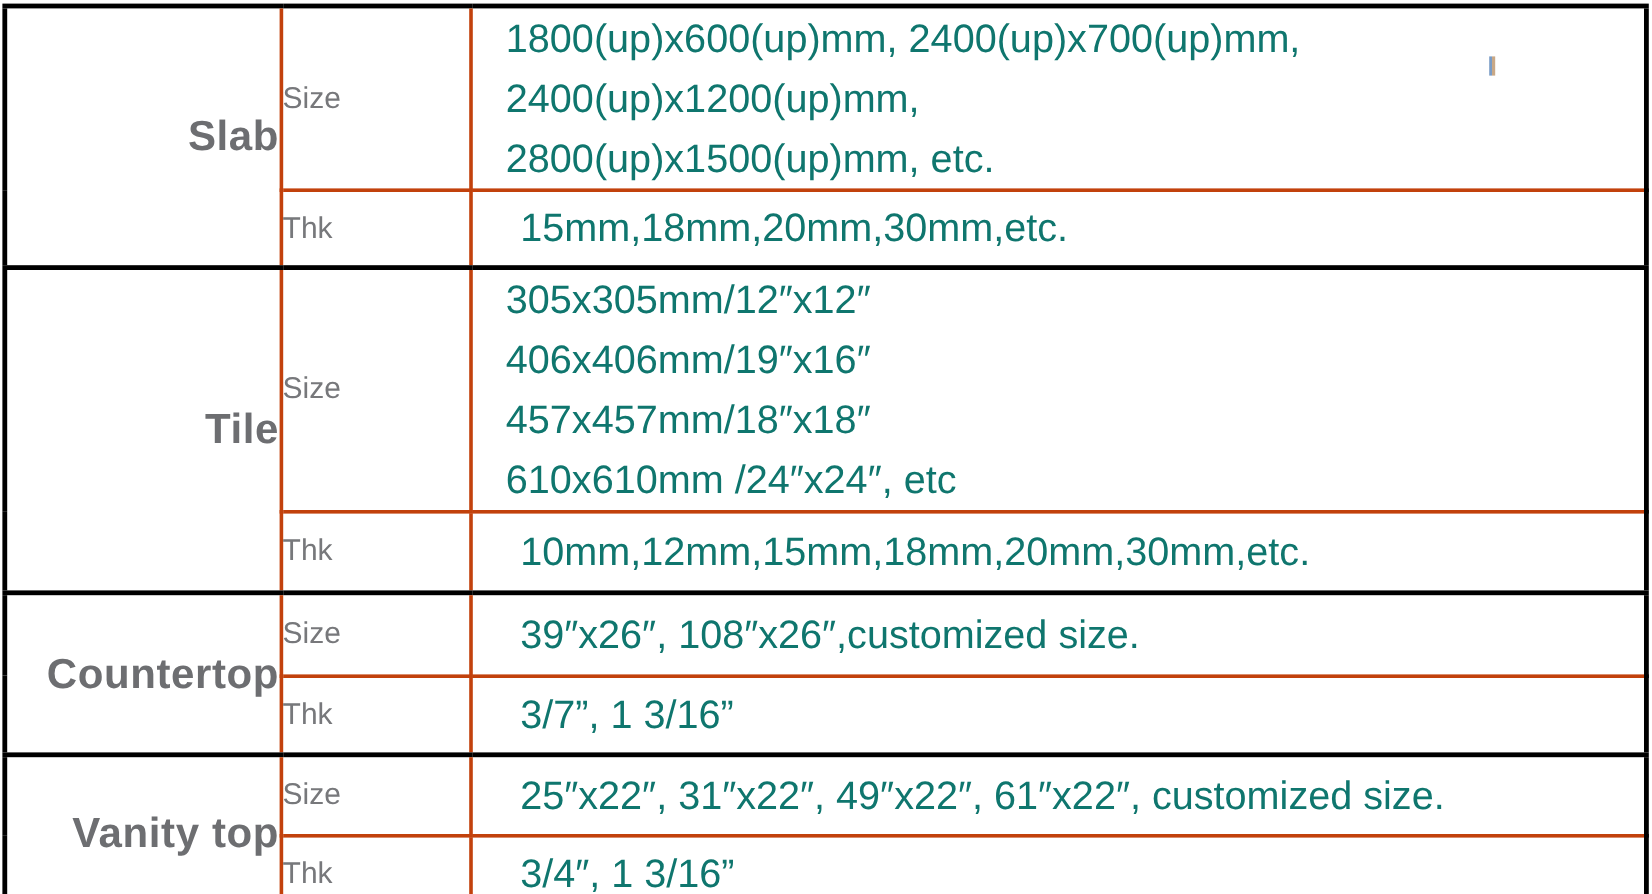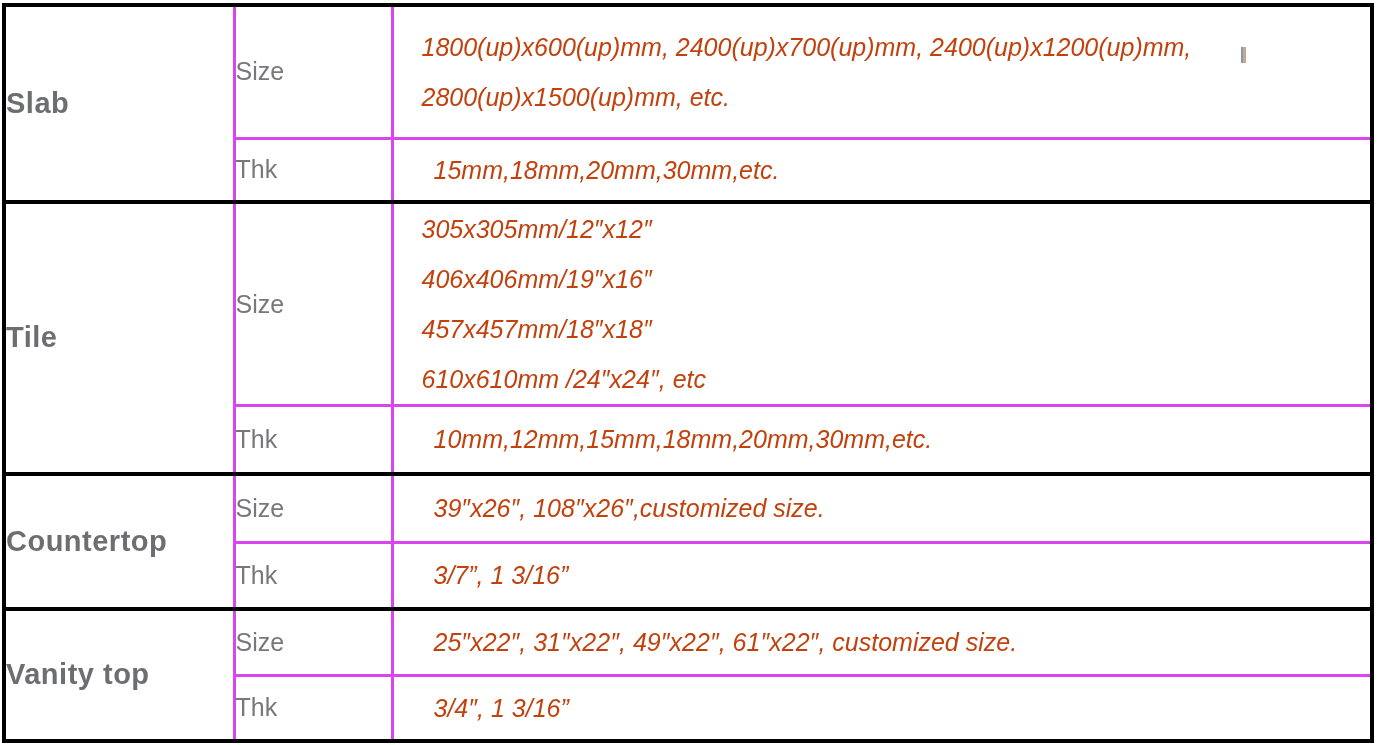--- a/index.html
+++ b/index.html
@@ -13,48 +13,47 @@
     position: absolute;
     left: 2px; top: 3px;
     width: 1372px;
   }
   table.spec-table {
     border-collapse: collapse;
     table-layout: fixed;
     width: 1372px;
   }
   table.spec-table td {
-    border: 3px solid #d946ef;
+    border: 3px solid #c2410c;
     vertical-align: middle;
     background: #ffffff;
   }
   tr.section-start td { border-top: 4px solid #000000; }
   table.spec-table { border: 4px solid #000000; }
 
   col.c-category { width: 230px; }
   col.c-label    { width: 158px; }
   col.c-value    { width: auto;  }
 
   td.category-cell {
-    text-align: left;
+    text-align: right;
     font-weight: bold;
-    font-size: 29px;
+    font-size: 35px;
     color: #6d6e71;
     letter-spacing: 0.5px;
   }
   td.label-cell {
     font-size: 25px;
     color: #77787b;
   }
   td.value-cell {
-    font-size: 25px;
-    color: #c2410c;
+    font-size: 33px;
+    color: #0f766e;
     padding-left: 28px;
     padding-right: 14px;
-    font-style: italic;
   }
   td.value-cell .line { line-height: 50px; }
   td.value-cell.single .line { line-height: 1.2; margin-left: 12px; }
 
   
   tr.r-slab-size  { height: 133px; }
   tr.r-slab-thk   { height: 64px;  }
   tr.r-tile-size  { height: 198px; }
   tr.r-tile-thk   { height: 68px;  }
   tr.r-ct-size    { height: 69px;  }

